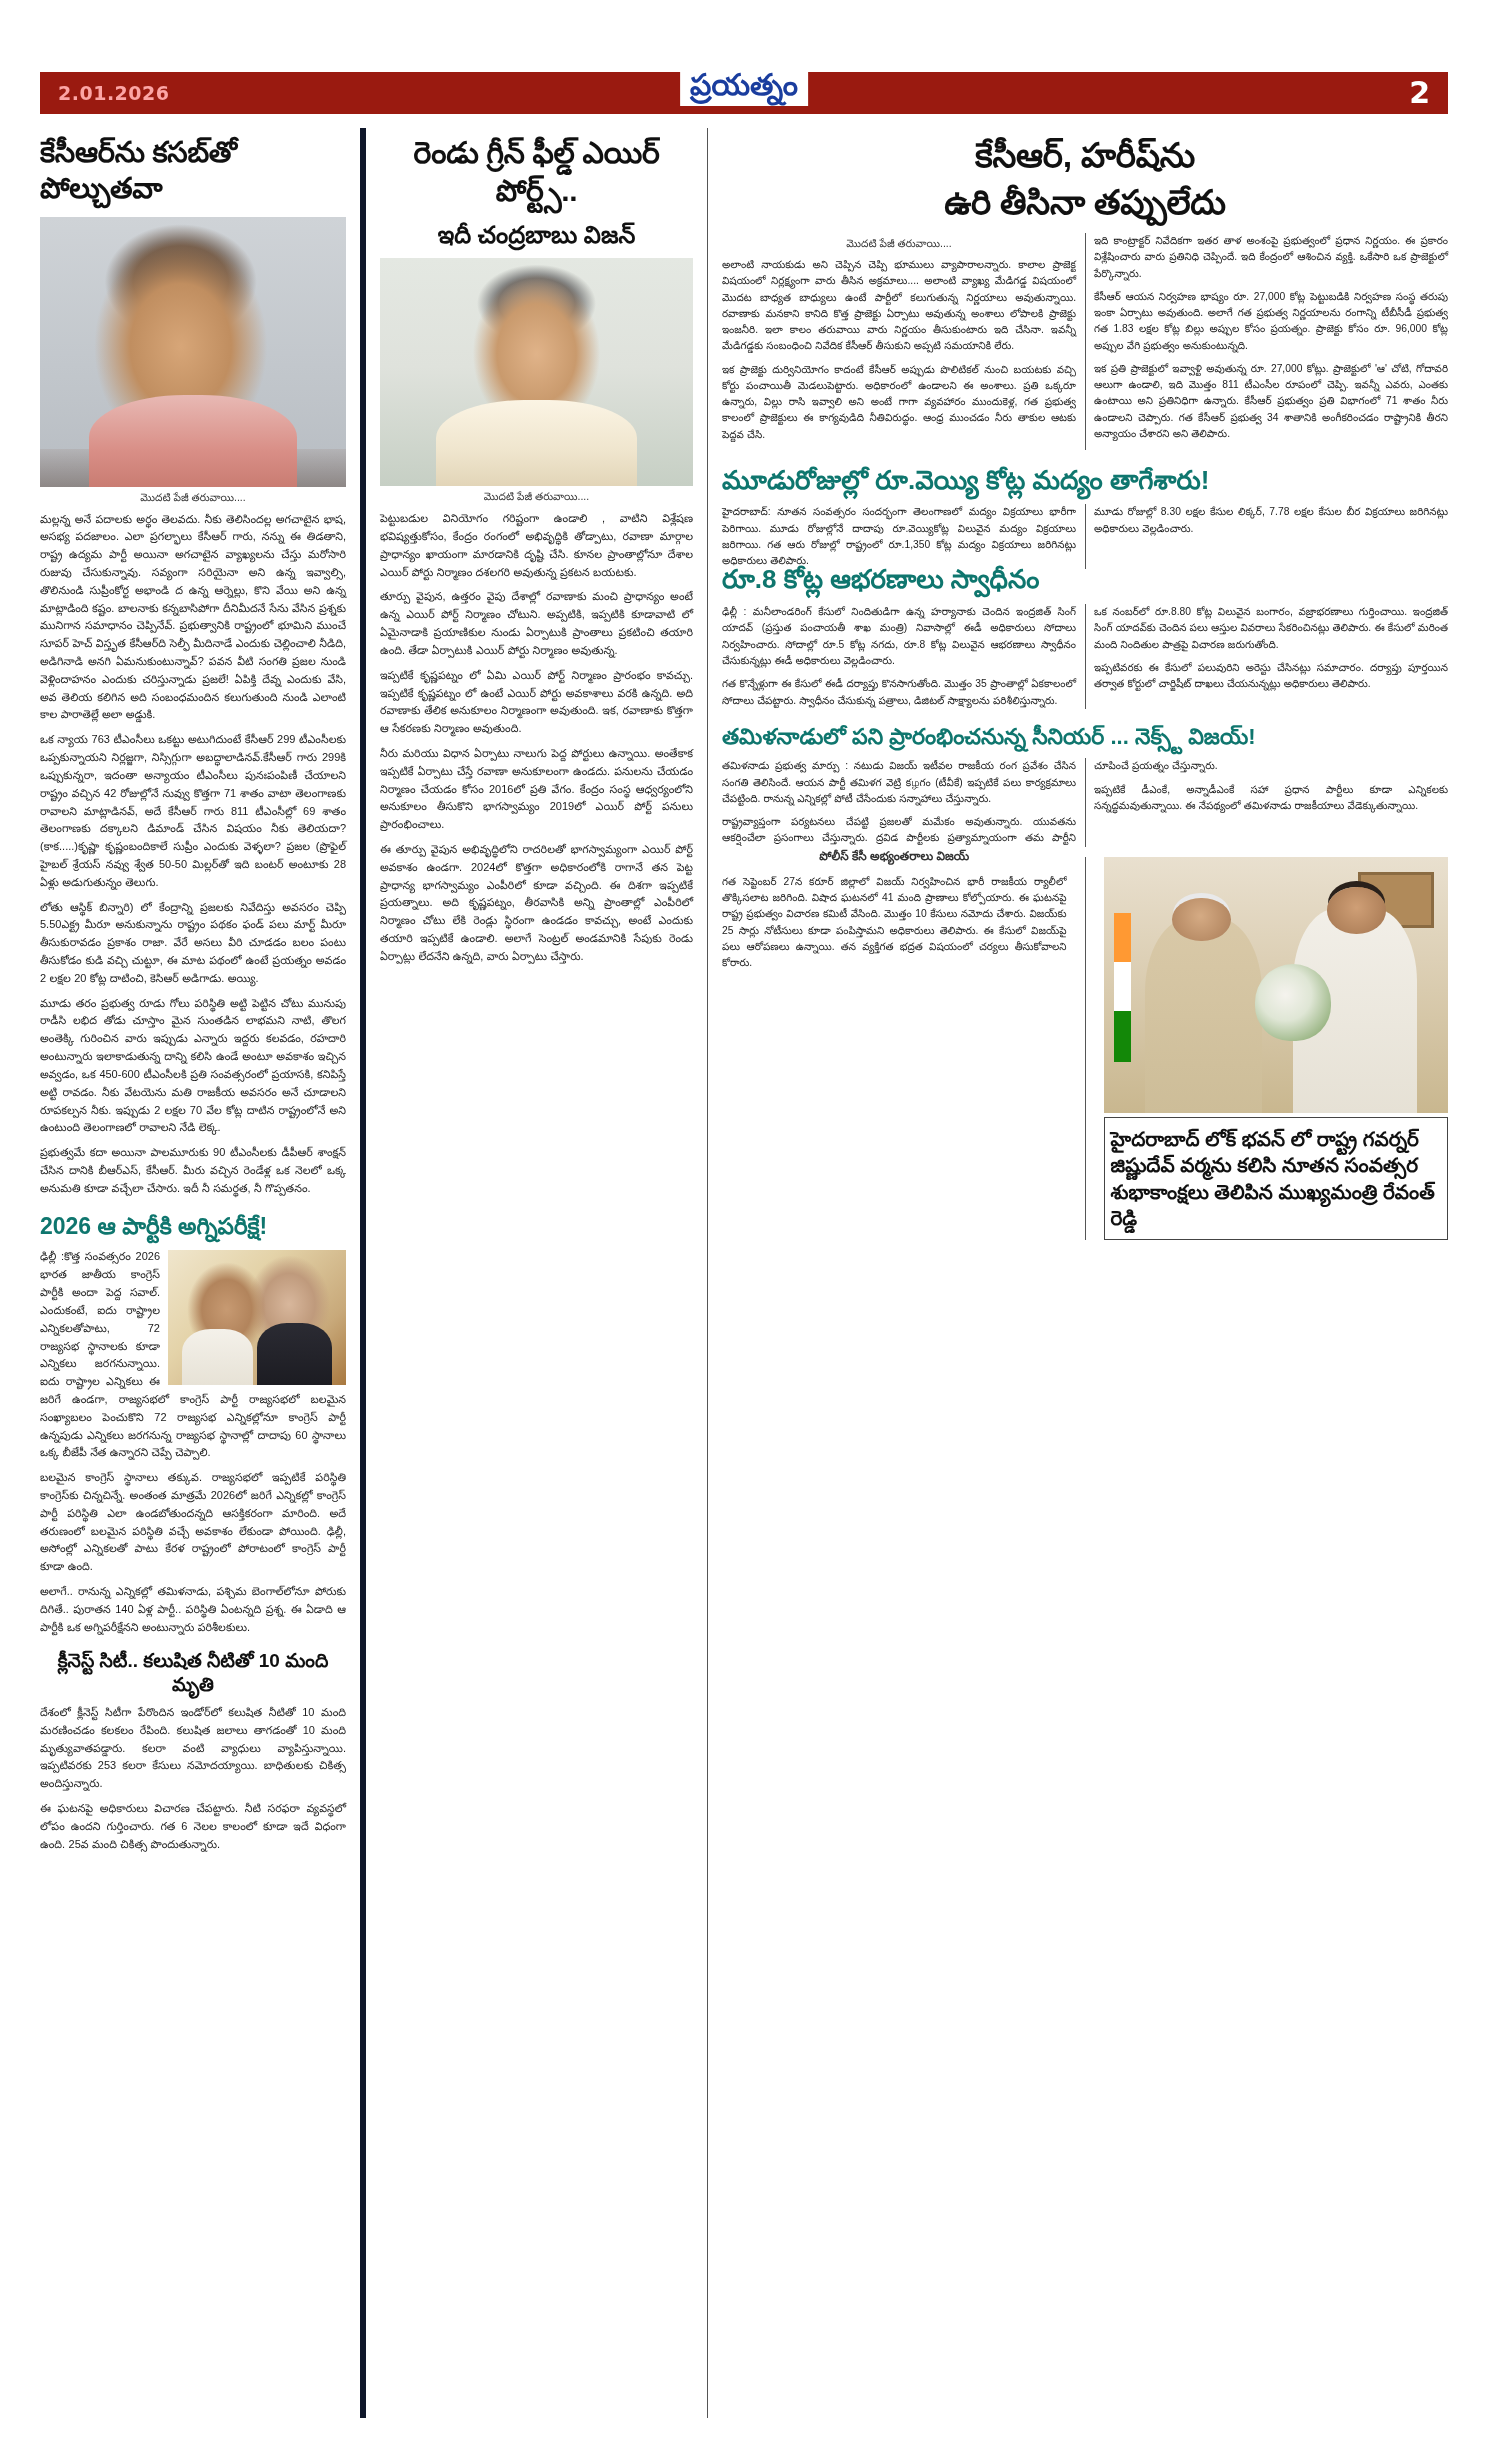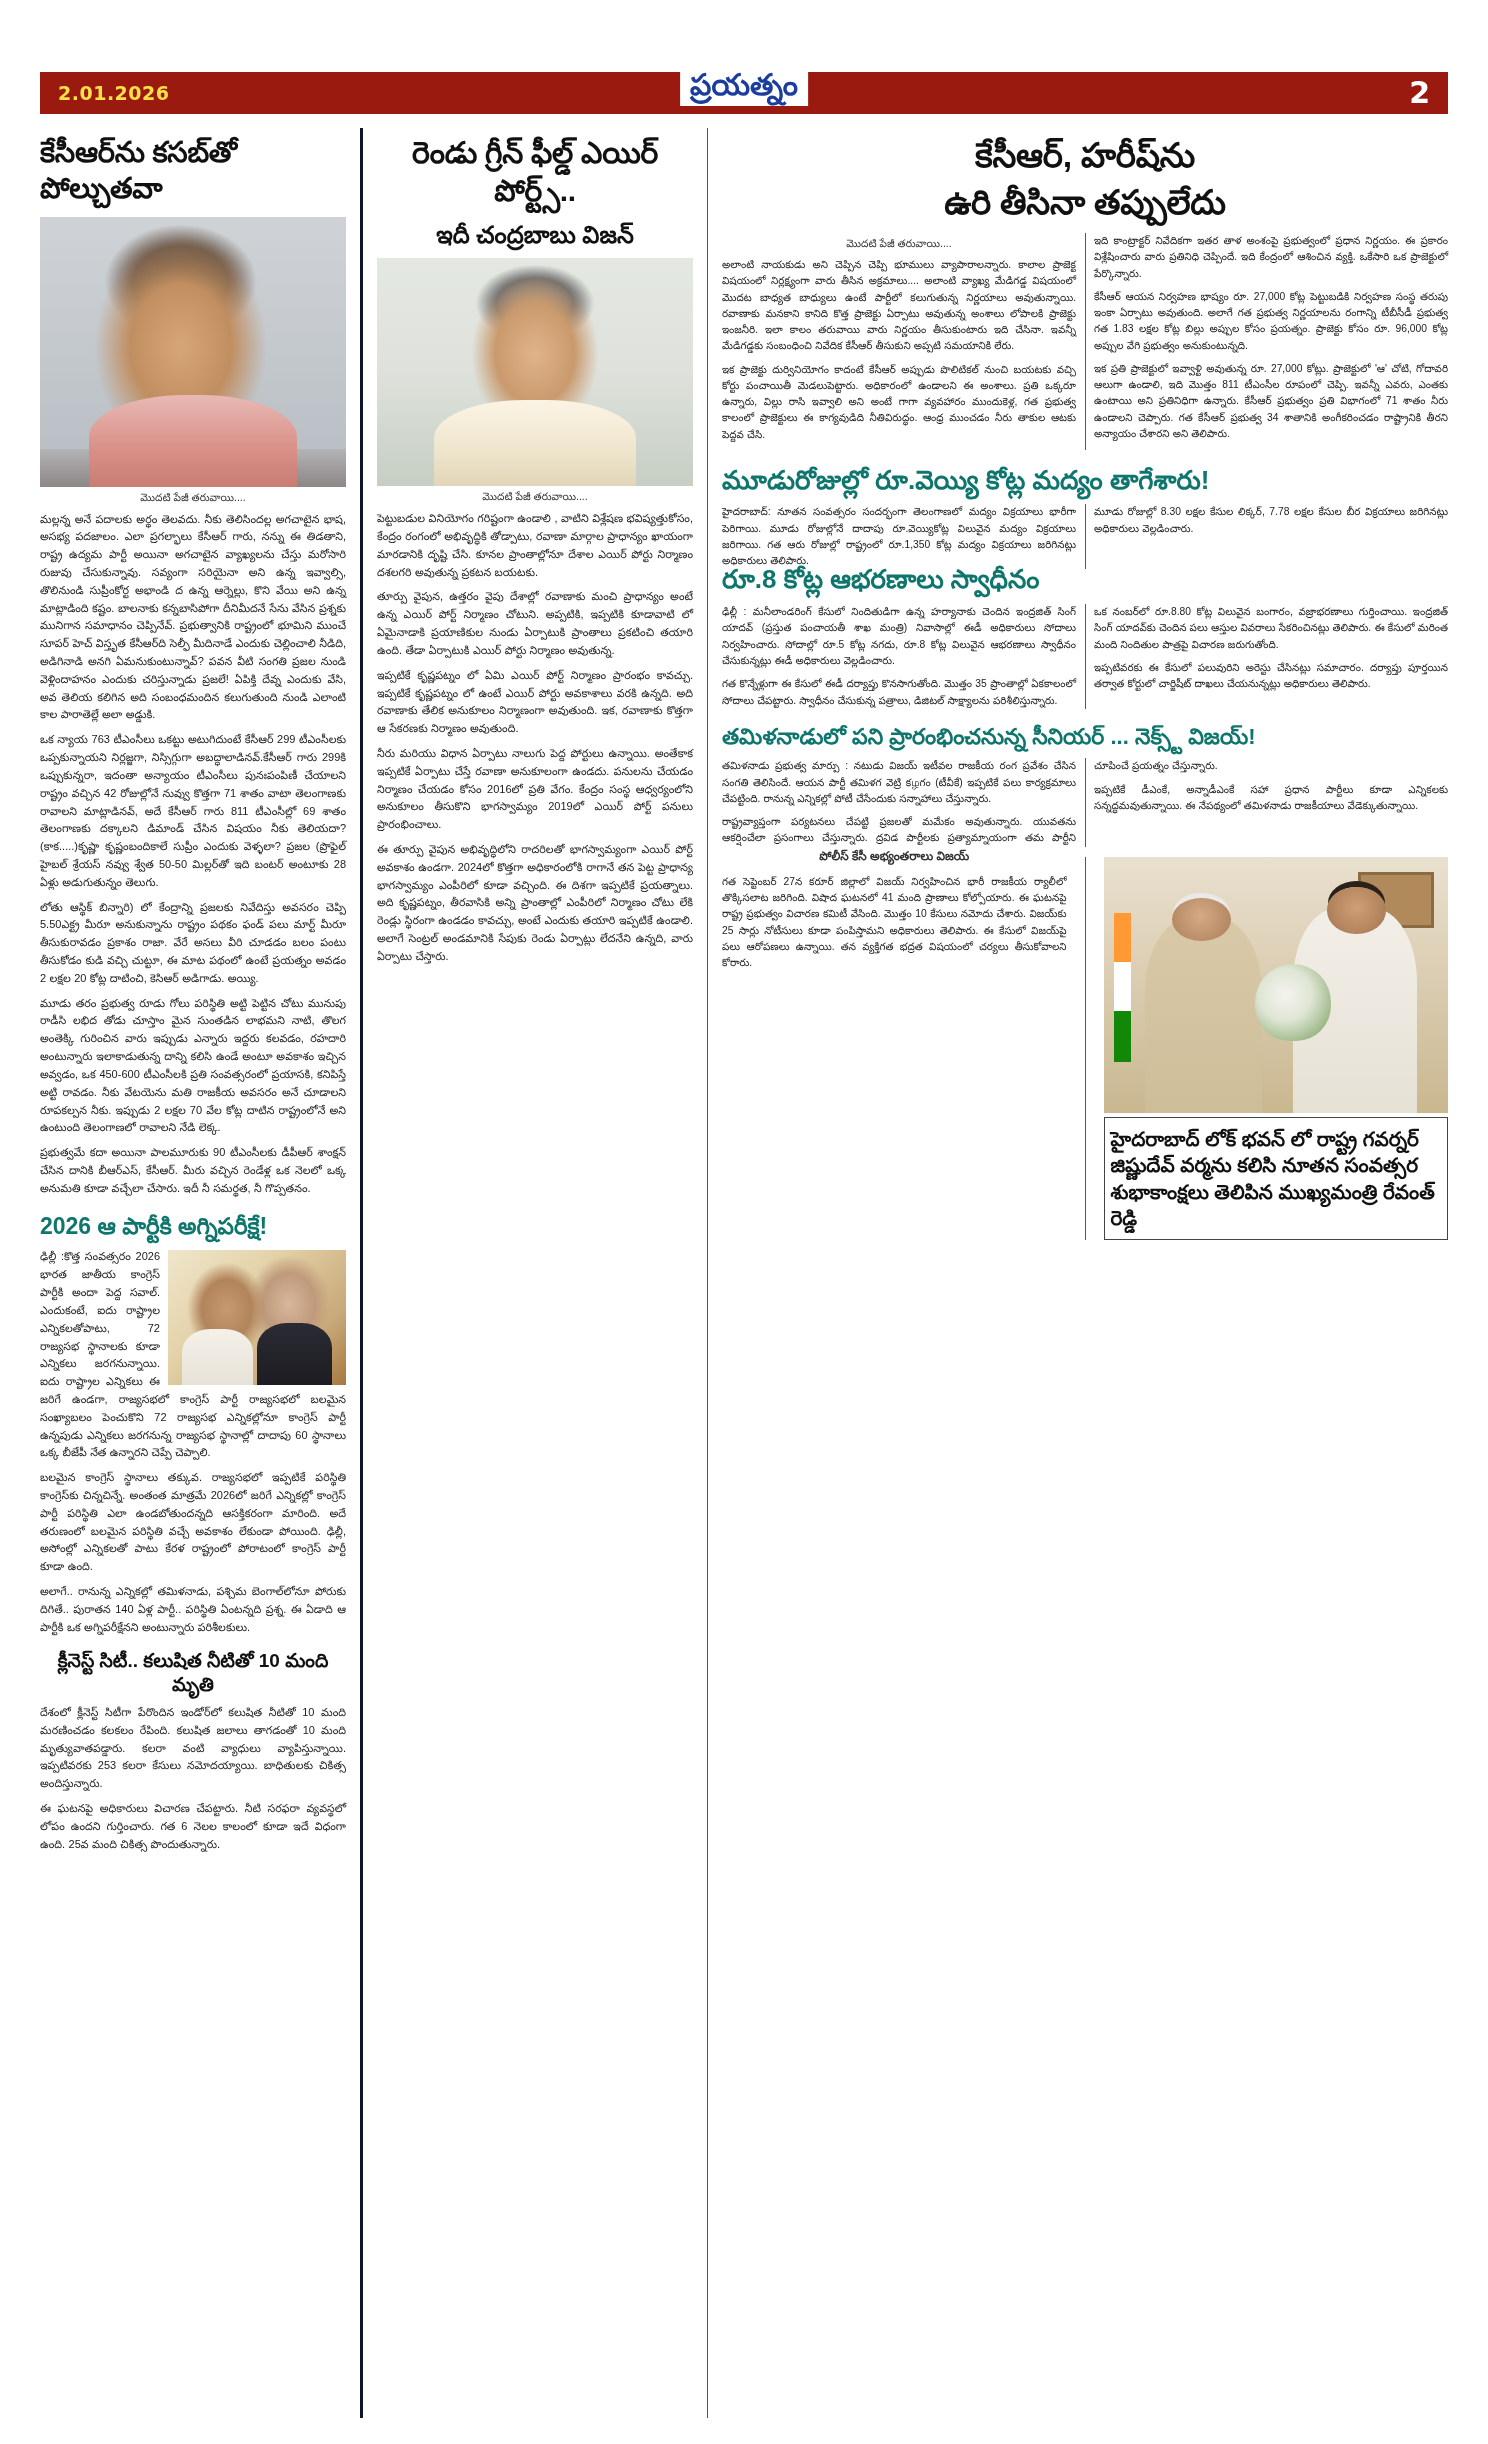--- a/index.html
+++ b/index.html
@@ -30,21 +30,21 @@
     margin: 72px 40px 0 40px;
     height: 42px;
     background: #9a1a10;
     display: flex;
     align-items: center;
     justify-content: space-between;
     padding: 0 18px;
     box-sizing: border-box;
   }
   .masthead-date {
-    color: #fde047;
+    color: #fca5a5;
     font-size: 19px;
     font-weight: bold;
     letter-spacing: 0.5px;
     font-family: "DejaVu Sans", sans-serif;
   }
   .masthead-logo {
     position: absolute;
     left: 50%;
     top: -6px;
     transform: translateX(-50%);
@@ -73,21 +73,21 @@
     box-sizing: border-box;
   }
   .col {
     box-sizing: border-box;
     position: relative;
   }
   .col-1 { width: 320px; padding-right: 14px; }
   .col-2 {
     width: 348px;
     padding: 0 14px;
-    border-left: 3px solid #0f172a;
+    border-left: 6px solid #0f172a;
     border-right: 1px solid #555;
   }
   .col-3 { width: 740px; padding-left: 14px; }
 
   .col-3-inner {
     column-count: 2;
     column-gap: 18px;
     column-rule: 1px solid #555;
   }
 

